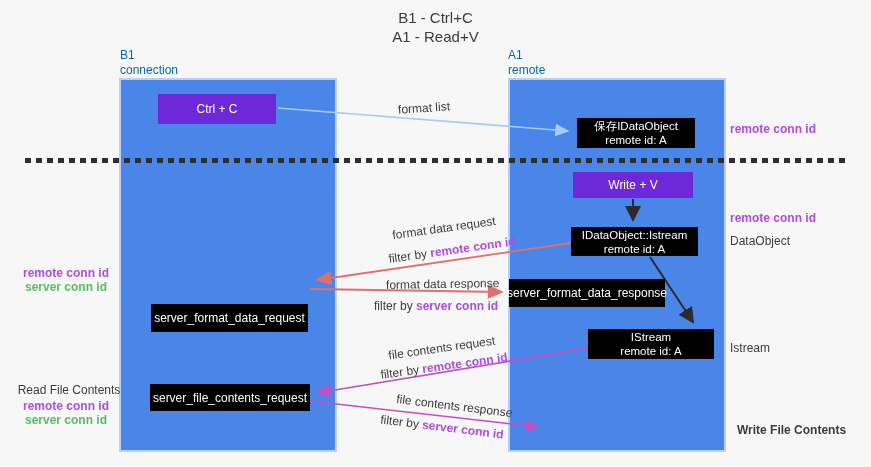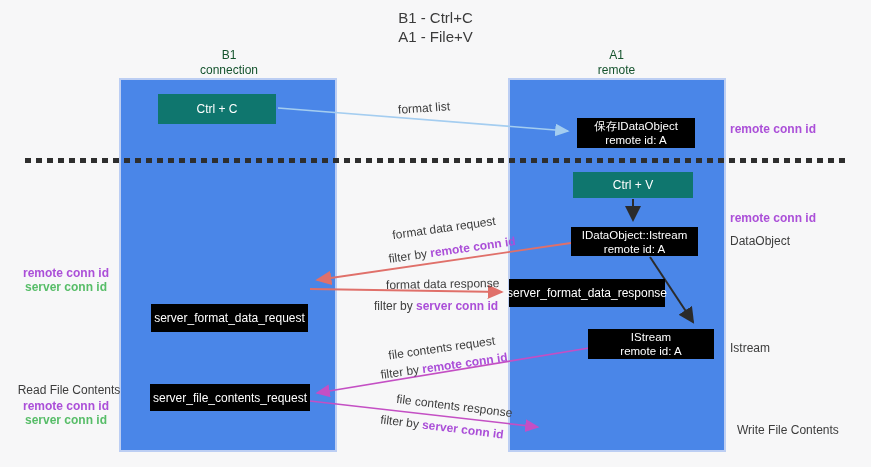--- a/index.html
+++ b/index.html
@@ -2,49 +2,49 @@
 <html><head>
 <meta charset="utf-8">
 <style>
   html,body{margin:0;padding:0;background:#f7f7f8;}
   .canvas{
     position:relative;width:871px;height:459px;background:#f7f7f8;
     font-family:"Liberation Sans",sans-serif;overflow:hidden;color:#3c3c3c;
   }
   .title{position:absolute;top:8px;left:0;width:100%;text-align:center;
     font-size:15px;line-height:19px;color:#3b3b3b;}
-  .col-header{position:absolute;top:48px;text-align:center;font-size:12px;line-height:15px;color:#14532d;}
+  .col-header{position:absolute;top:48px;text-align:left;font-size:12px;line-height:15px;color:#0369a1;}
   .col-header.left{left:120px;width:218px;}
   .col-header.right{left:508px;width:217px;}
   .column{position:absolute;top:78px;height:370px;width:214px;background:#4a86e8;
     border:2px solid #bccef3;}
   .column.left{left:119px;}
   .column.right{left:508px;}
   .node{position:absolute;display:flex;align-items:center;justify-content:center;
     color:#ffffff;text-align:center;font-size:12px;}
   .node.orange{background:#000000;}
-  .node.green{background:#0f766e;}
+  .node.green{background:#6d28d9;}
   .node .two{font-size:11.5px;line-height:14px;}
   .lbl{position:absolute;font-size:12px;color:#3c3c3c;white-space:nowrap;}
   .purple{color:#ab4fd8;font-weight:bold;}
   .greenlbl{color:#57bd68;font-weight:bold;}
   .edge-lbl{position:absolute;font-size:12px;color:#3d3d3d;white-space:nowrap;}
   .center{text-align:center;}
   .dashes{position:absolute;left:25px;top:158px;width:820px;height:5px;
     background:repeating-linear-gradient(90deg,#2e2e2e 0 6px,transparent 6px 11px);}
   svg.arrows{position:absolute;left:0;top:0;pointer-events:none;}
 </style>
 </head>
 <body>
 
 <div class="canvas">
 
   <div class="title">
     <div>B1 - Ctrl+C</div>
-    <div>A1 - File+V</div>
+    <div>A1 - Read+V</div>
   </div>
 
   <div class="col-header left">
     <div>B1</div>
     <div>connection</div>
   </div>
   <div class="col-header right">
     <div>A1</div>
     <div>remote</div>
   </div>
@@ -83,21 +83,21 @@
   </div>
 
   <div class="node orange" style="left:577px;top:118px;width:118px;height:30px;">
     <div class="two">
       <div>保存IDataObject</div>
       <div>remote id: A</div>
     </div>
   </div>
 
   <div class="node green" style="left:573px;top:172px;width:120px;height:26px;">
-    <span>Ctrl + V</span>
+    <span>Write + V</span>
   </div>
 
   <div class="node orange" style="left:571px;top:227px;width:127px;height:29px;">
     <div class="two">
       <div>IDataObject::Istream</div>
       <div>remote id: A</div>
     </div>
   </div>
 
   <div class="node orange" style="left:151px;top:268px;width:157px;height:28px;margin-top:36px;">
@@ -131,21 +131,21 @@
   <div class="edge-lbl" style="left:388px;top:341px;transform:rotate(-8deg);">file contents request</div>
   <div class="edge-lbl" style="left:380px;top:359px;transform:rotate(-8deg);"><span>filter by </span><span class="purple">remote conn id</span></div>
 
   <div class="edge-lbl" style="left:396px;top:399px;transform:rotate(7deg);">file contents response</div>
   <div class="edge-lbl" style="left:380px;top:420px;transform:rotate(7deg);"><span>filter by </span><span class="purple">server conn id</span></div>
 
   <div class="lbl purple" style="left:730px;top:122px;">remote conn id</div>
   <div class="lbl purple" style="left:730px;top:211px;">remote conn id</div>
   <div class="lbl" style="left:730px;top:234px;">DataObject</div>
   <div class="lbl" style="left:730px;top:341px;">Istream</div>
-  <div class="lbl" style="left:737px;top:423px;">Write File Contents</div>
+  <div class="lbl" style="left:737px;top:423px;font-weight:bold;">Write File Contents</div>
 
   <div class="lbl purple center" style="left:12px;top:266px;width:108px;">remote conn id</div>
   <div class="lbl greenlbl center" style="left:12px;top:280px;width:108px;">server conn id</div>
   <div class="lbl center" style="left:12px;top:383px;width:114px;">Read File Contents</div>
   <div class="lbl purple center" style="left:12px;top:399px;width:108px;">remote conn id</div>
   <div class="lbl greenlbl center" style="left:12px;top:413px;width:108px;">server conn id</div>
 
 </div>
 
 </body></html>

